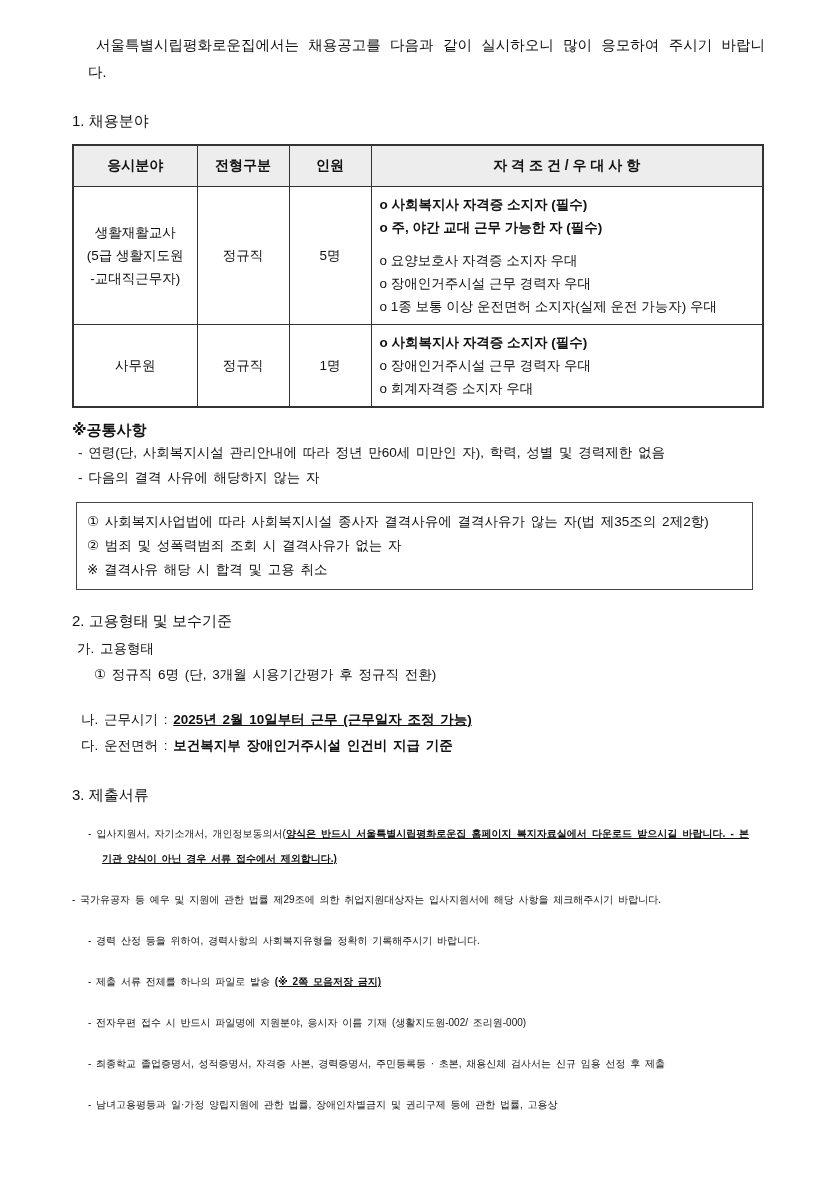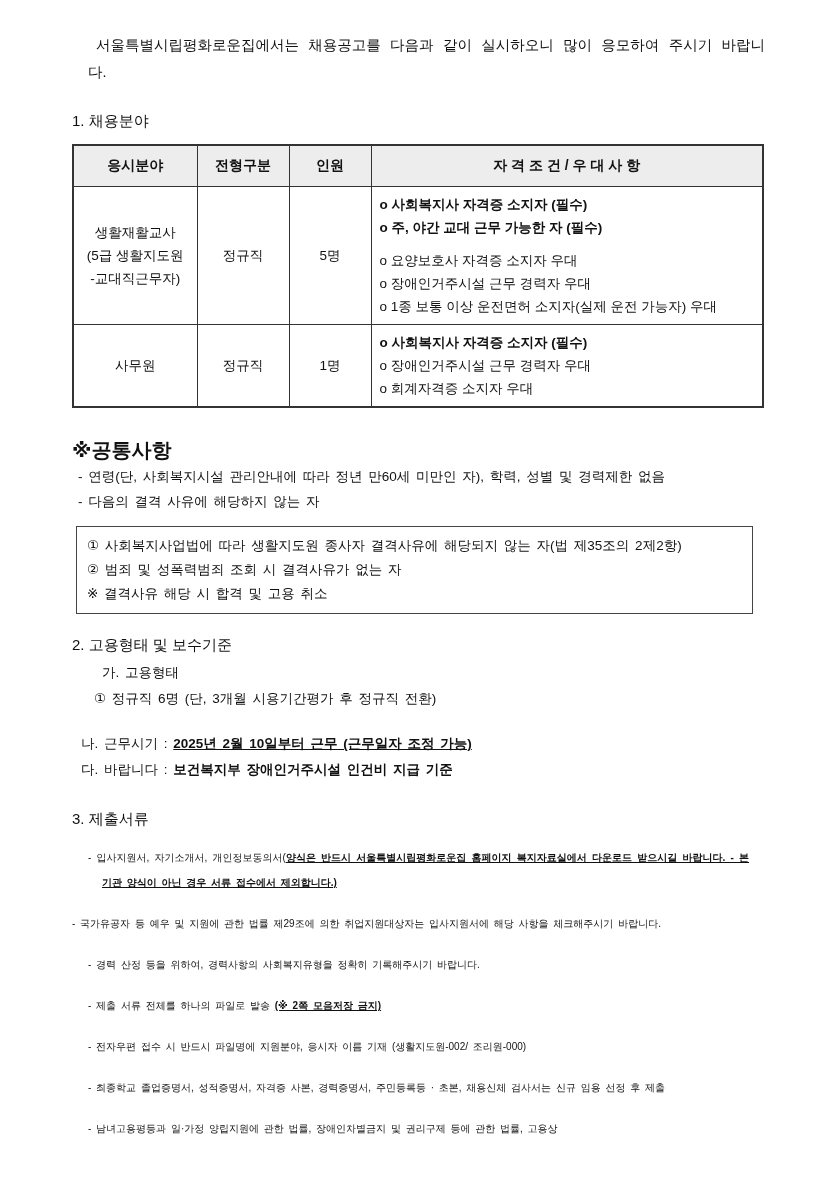--- a/index.html
+++ b/index.html
@@ -64,22 +64,22 @@
   }
   td.center { text-align: center; line-height: 23px; }
   tr.row1 { height: 130px; }
   tr.row2 { height: 70px; }
   td.qual { padding: 6px 8px; line-height: 23px; }
   .q-gap { height: 10px; }
   .b { font-weight: bold; }
   .u { text-decoration: underline; }
 
   .common-heading {
-    margin-top: 29px;
-    font-size: 20px;
+    margin-top: 13px;
+    font-size: 15px;
     font-weight: bold;
   }
   .common-item {
     font-size: 13.5px;
     line-height: 25px;
     padding-left: 6px;
     word-spacing: 2px;
   }
   .common-item:first-of-type { margin-top: 4px; }
 
@@ -93,21 +93,21 @@
     line-height: 24px;
     word-spacing: 2px;
   }
 
   .sec2-heading { margin-top: 22px; }
   .sub-line {
     font-size: 13.5px;
     line-height: 26px;
     word-spacing: 2px;
   }
-  .sub-a { padding-left: 5px; margin-top: 5px; margin-left: 25px; }
+  .sub-a { padding-left: 5px; margin-top: 5px; }
   .sub-a-item { padding-left: 22px; }
   .sub-b { padding-left: 9px; margin-top: 19px; }
   .sub-c { padding-left: 9px; }
 
   .sec3-heading { margin-top: 27px; }
   .bullet {
     margin: 16px;
     font-size: 10px;
     line-height: 25px;
     text-align: justify;
@@ -169,33 +169,33 @@
       </td>
     </tr>
   </tbody>
     </table>
 
   <div class="common-heading">※공통사항</div>
   <div class="common-item">- 연령(단, 사회복지시설 관리안내에 따라 정년 만60세 미만인 자), 학력, 성별 및 경력제한 없음</div>
   <div class="common-item">- 다음의 결격 사유에 해당하지 않는 자</div>
 
   <div class="disq-box">
-    <div>① 사회복지사업법에 따라 생활지도원 종사자 결격사유에 해당되지 않는 자(법 제35조의 2제2항)</div>
+    <div>① 사회복지사업법에 따라 사회복지시설 종사자 결격사유에 결격사유가 않는 자(법 제35조의 2제2항)</div>
     <div>② 범죄 및 성폭력범죄 조회 시 결격사유가 없는 자</div>
     <div>※ 결격사유 해당 시 합격 및 고용 취소</div>
   </div>
 
   <div class="sec-heading sec2-heading">2. 고용형태 및 보수기준</div>
   <div class="sub-line sub-a">가. 고용형태</div>
   <div class="sub-line sub-a-item">① 정규직 6명 (단, 3개월 시용기간평가 후 정규직 전환)</div>
   <div class="sub-line sub-b">
     <span>나. 근무시기 : </span><span class="b u">2025년 2월 10일부터 근무 (근무일자 조정 가능)</span>
   </div>
   <div class="sub-line sub-c">
-    <span>다. 바랍니다 : </span><span class="b">보건복지부 장애인거주시설 인건비 지급 기준</span>
+    <span>다. 운전면허 : </span><span class="b">보건복지부 장애인거주시설 인건비 지급 기준</span>
   </div>
 
   <div class="sec-heading sec3-heading">3. 제출서류</div>
   <div class="bullets">
     <p class="bullet hang"><span>- 입사지원서, 자기소개서, 개인정보동의서(</span><span class="b u">양식은 반드시 서울특별시립평화로운집 홈페이지 복지자료실에서 다운로드 받으시길 바랍니다. - 본 기관 양식이 아닌 경우 서류 접수에서 제외합니다.)</span></p>
     <p class="bullet outdent"><span>- 국가유공자 등 예우 및 지원에 관한 법률 제29조에 의한 취업지원대상자는 입사지원서에 해당 사항을 체크해주시기 바랍니다.</span></p>
     <p class="bullet"><span>- 경력 산정 등을 위하여, 경력사항의 사회복지유형을 정확히 기록해주시기 바랍니다.</span></p>
     <p class="bullet"><span>- 제출 서류 전체를 하나의 파일로 발송 </span><span class="b u">(※ 2쪽 모음저장 금지)</span></p>
     <p class="bullet"><span>- 전자우편 접수 시 반드시 파일명에 지원분야, 응시자 이름 기재 (생활지도원-002/ 조리원-000)</span></p>
     <p class="bullet hang"><span>- 최종학교 졸업증명서, 성적증명서, 자격증 사본, 경력증명서, 주민등록등 · 초본, 채용신체 검사서는 신규 임용 선정 후 제출</span></p>

